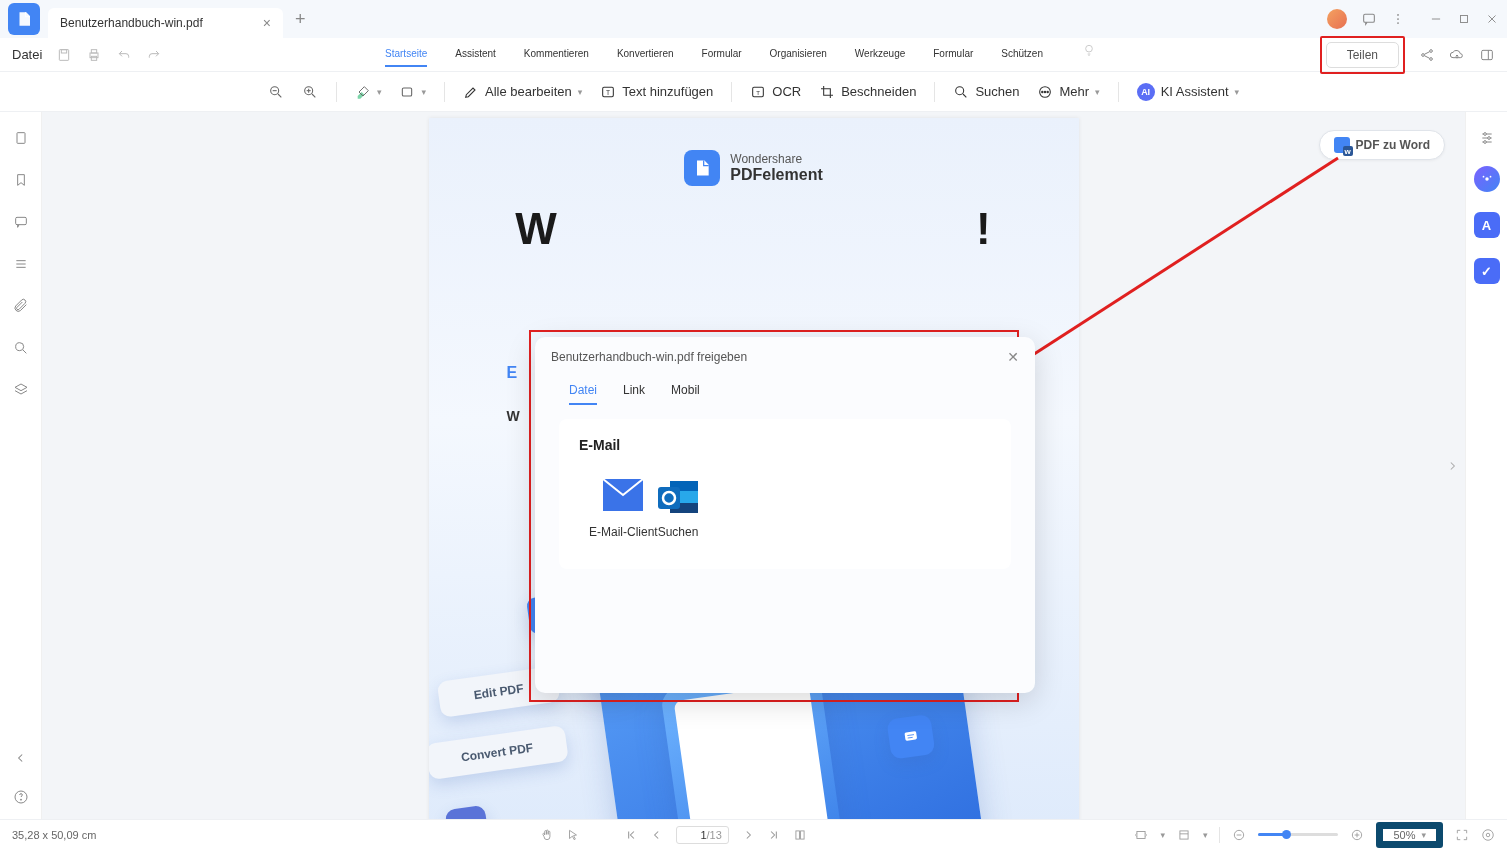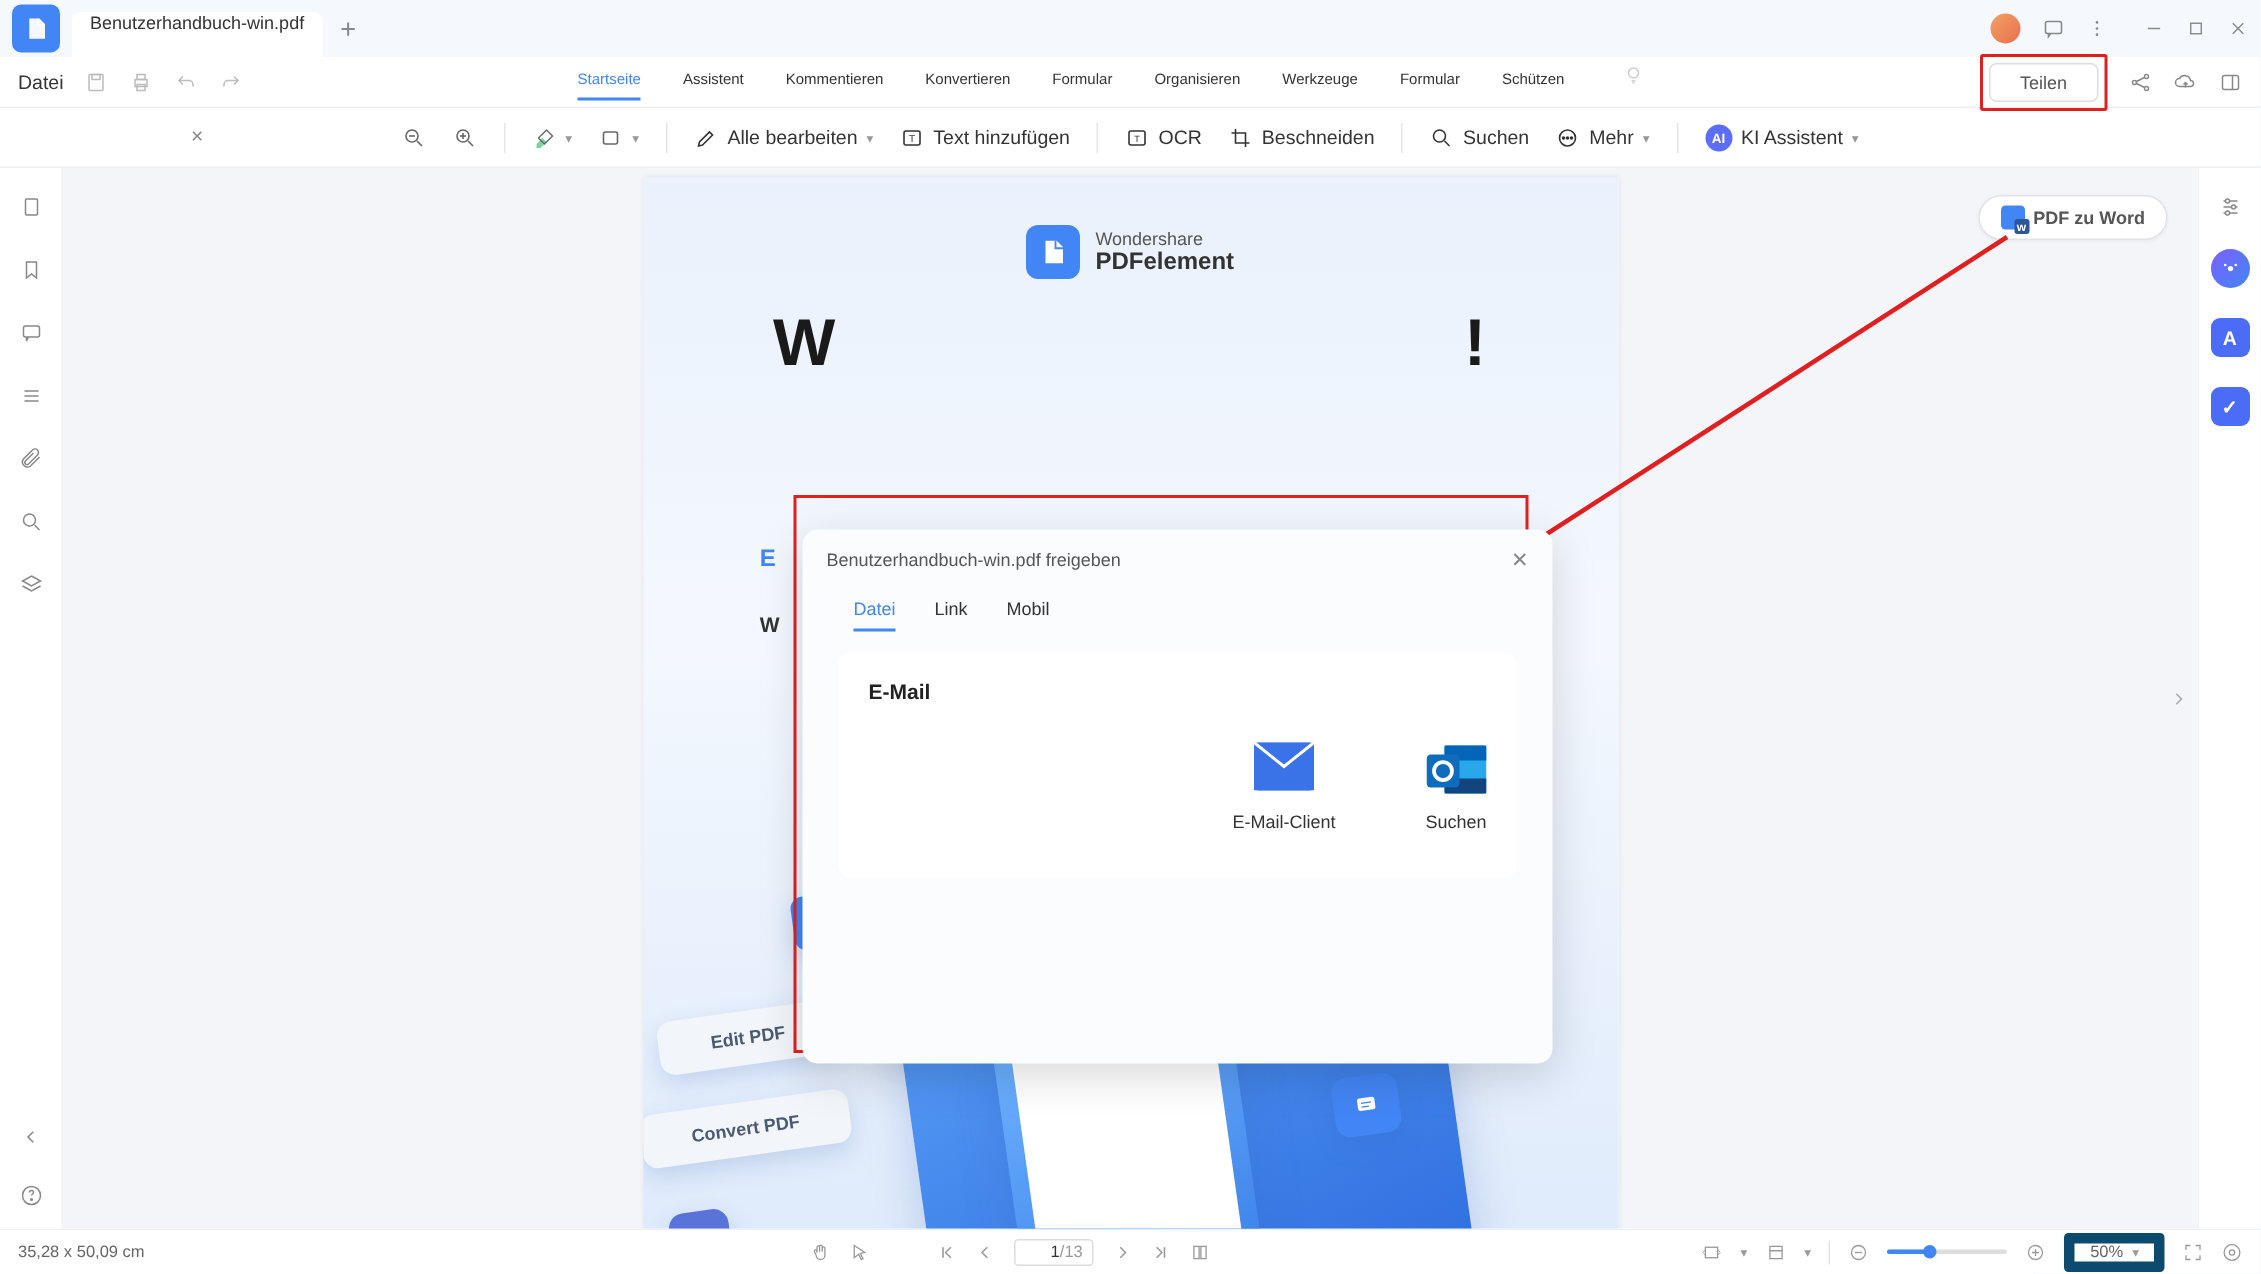--- a/index.html
+++ b/index.html
@@ -2,21 +2,21 @@
 <html><head>
 <meta charset="utf-8">
 <style>
 * { margin: 0; padding: 0; box-sizing: border-box; font-family: -apple-system, BlinkMacSystemFont, "Segoe UI", Arial, sans-serif; }
 body { background: #fff; width: 1507px; height: 849px; overflow: hidden; position: relative; }
 
 
 .title-bar { height: 38px; background: #f5f8fc; display: flex; align-items: center; padding: 0 8px; }
 .app-icon { width: 32px; height: 32px; background: #4285f4; border-radius: 6px; display: flex; align-items: center; justify-content: center; margin-right: 8px; }
 .app-icon svg { width: 18px; height: 18px; }
-.tab { background: #fff; height: 30px; padding: 0 12px; display: flex; align-items: center; border-radius: 6px 6px 0 0; margin-top: 8px; font-size: 12px; color: #333; gap: 60px; flex-direction: column; }
+.tab { background: #fff; height: 30px; padding: 0 12px; display: flex; align-items: center; border-radius: 6px 6px 0 0; margin-top: 8px; font-size: 12px; color: #333; gap: 60px; }
 .tab-close { color: #888; cursor: pointer; font-size: 14px; }
 .tab-add { margin-left: 12px; color: #888; font-size: 18px; cursor: pointer; }
 .title-spacer { flex: 1; }
 .title-right { display: flex; align-items: center; gap: 14px; color: #888; }
 .avatar { width: 20px; height: 20px; border-radius: 50%; background: linear-gradient(135deg,#f4a261,#e76f51); }
 .win-controls { display: flex; gap: 14px; margin-left: 10px; }
 
 
 .menu-bar { height: 34px; display: flex; align-items: center; padding: 0 12px; border-bottom: 1px solid #eef0f3; }
 .menu-file { font-size: 13px; color: #333; margin-right: 14px; }
@@ -58,30 +58,30 @@
 .iso-card { position: absolute; background: #fff; border-radius: 16px; box-shadow: 0 10px 30px rgba(60,100,180,0.25); }
 .iso-chip { position: absolute; border-radius: 10px; display: flex; align-items: center; justify-content: center; font-size: 12px; font-weight: 600; color: #4a5a70; background: #f2f5fa; box-shadow: 0 6px 16px rgba(60,100,180,0.2); }
 
 
 .pdf-to-word { position: absolute; right: 20px; top: 18px; background: #fff; border: 1px solid #e0e4ea; border-radius: 18px; padding: 6px 14px; font-size: 12px; color: #555; display: flex; align-items: center; gap: 6px; box-shadow: 0 1px 3px rgba(0,0,0,0.05); cursor: pointer; font-weight: bold; }
 .pdf-to-word .ico { width: 16px; height: 16px; background: #4285f4; border-radius: 3px; position: relative; }
 .pdf-to-word .ico::after { content: 'w'; position: absolute; bottom: -3px; right: -3px; background: #2b5797; color: #fff; font-size: 8px; width: 10px; height: 10px; border-radius: 2px; display: flex; align-items: center; justify-content: center; }
 
 
 .modal-wrap { position: absolute; left: 487px; top: 218px; width: 490px; height: 372px; border: 2px solid #e02020; background: transparent; }
-.modal { position: absolute; left: 493px; top: 225px; width: 500px; height: 356px; background: #fbfcfe; border-radius: 10px; box-shadow: 0 8px 30px rgba(0,0,0,0.15); overflow: hidden; margin-top: 16px; }
+.modal { position: absolute; left: 493px; top: 225px; width: 500px; height: 356px; background: #fbfcfe; border-radius: 10px; box-shadow: 0 8px 30px rgba(0,0,0,0.15); overflow: hidden; }
 .modal-header { display: flex; align-items: center; justify-content: space-between; padding: 12px 16px; font-size: 12px; color: #555; }
 .modal-close { color: #888; cursor: pointer; font-size: 14px; }
 .modal-tabs { display: flex; gap: 26px; padding: 0 34px; font-size: 12px; }
 .modal-tab { padding: 6px 0; color: #333; cursor: pointer; }
 .modal-tab.active { color: #4285f4; border-bottom: 2px solid #4285f4; }
 .modal-body { margin: 14px 24px; background: #fff; border-radius: 8px; padding: 18px 20px 30px; }
 .modal-body h3 { font-size: 14px; font-weight: 700; color: #222; }
 .modal-body p { font-size: 12px; color: #777; margin-top: 4px; }
-.modal-options { display: flex; gap: 60px; margin-top: 26px; padding-left: 10px; justify-content: flex-end; }
+.modal-options { display: flex; margin-top: 26px; padding-left: 10px; }
 .modal-opt { display: flex; flex-direction: column; align-items: center; gap: 14px; cursor: pointer; }
 .opt-icon { width: 40px; height: 32px; border-radius: 3px; position: relative; }
 .opt-label { font-size: 12px; color: #333; }
 
 
 .arrow-svg { position: absolute; pointer-events: none; }
 
 
 .status-bar { height: 30px; border-top: 1px solid #eef0f3; display: flex; align-items: center; padding: 0 12px; font-size: 11px; color: #666; }
 .status-left { width: 200px; }

